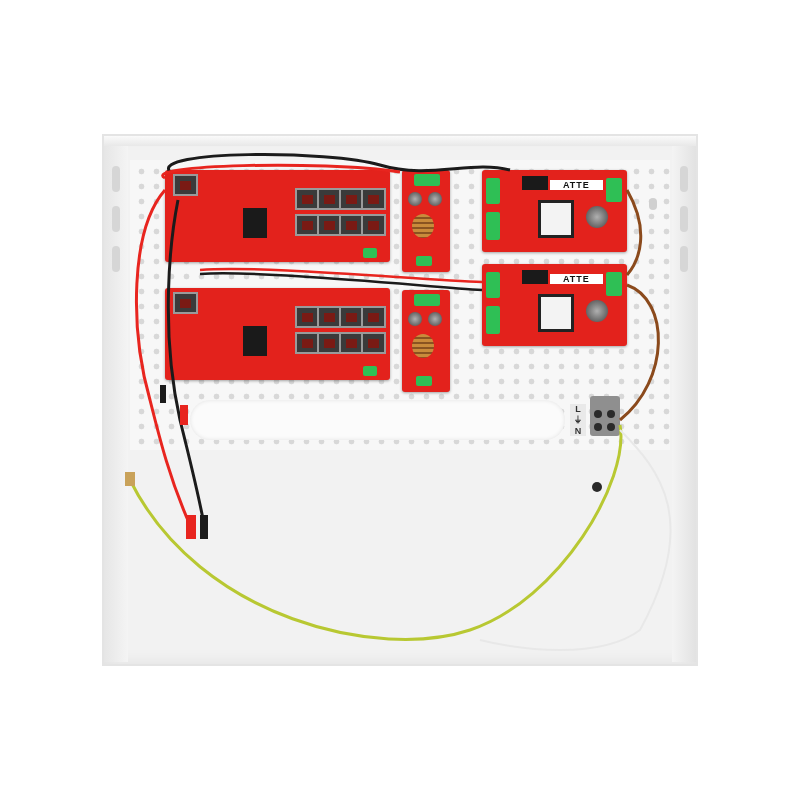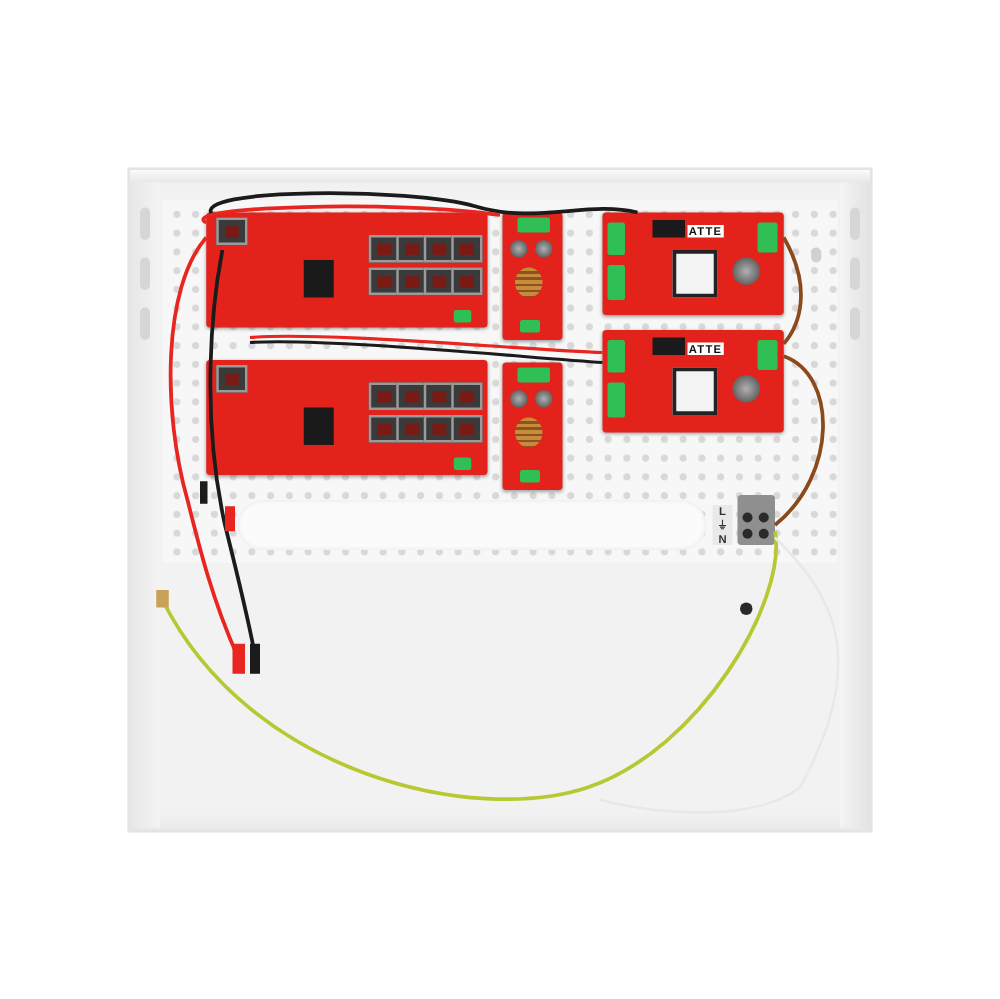--- a/index.html
+++ b/index.html
@@ -16,21 +16,21 @@
     background-size:15px 15px;background-position:4px 4px;}
   .slot{position:absolute;left:190px;top:400px;width:375px;height:40px;background:#fbfbfb;border-radius:20px;box-shadow:inset 0 0 4px rgba(0,0,0,0.1);}
   .pcb{position:absolute;background:#e3221c;border-radius:3px;box-shadow:0 1px 3px rgba(0,0,0,0.35);}
   .rj45{position:absolute;width:25px;height:22px;background:#3a3a3a;border:2px solid #9a9a9a;box-sizing:border-box;}
   .rj45::after{content:"";position:absolute;left:5px;top:5px;width:11px;height:9px;background:#7a1a14;}
   .term{position:absolute;background:#2fbf55;border-radius:2px;}
   .chip{position:absolute;background:#1a1a1a;}
   .coil{position:absolute;border-radius:50%;background:repeating-linear-gradient(#c98b3b 0 3px,#8a5421 3px 5px);}
   .cap{position:absolute;border-radius:50%;background:radial-gradient(circle,#b0b0b0,#444);}
   .transformer{position:absolute;background:#f3f3f3;border:3px solid #222;box-sizing:border-box;}
-  .brand{position:absolute;background:#fff;color:#111;font-weight:bold;font-size:9px;line-height:10px;padding:0 1px;letter-spacing:1px;}
+  .brand{position:absolute;background:#fff;color:#111;font-weight:bold;font-size:9px;line-height:10px;padding:0 13px;letter-spacing:1px;}
   .terminal-block{position:absolute;left:590px;top:396px;width:30px;height:40px;background:#8f8f8f;border-radius:3px;}
   .terminal-labels{position:absolute;left:570px;top:404px;width:16px;height:32px;background:#e9e9e9;font-size:9px;font-weight:bold;color:#333;text-align:center;line-height:11px;}
   .screw{position:absolute;width:8px;height:8px;border-radius:50%;background:#2a2a2a;}
   .keyhole{position:absolute;left:649px;top:198px;width:8px;height:12px;border-radius:4px;background:#d0d0d0;}
   svg.wires{position:absolute;left:0;top:0;}
 </style>
 </head>
 <body>
 
 <div class="scene">

